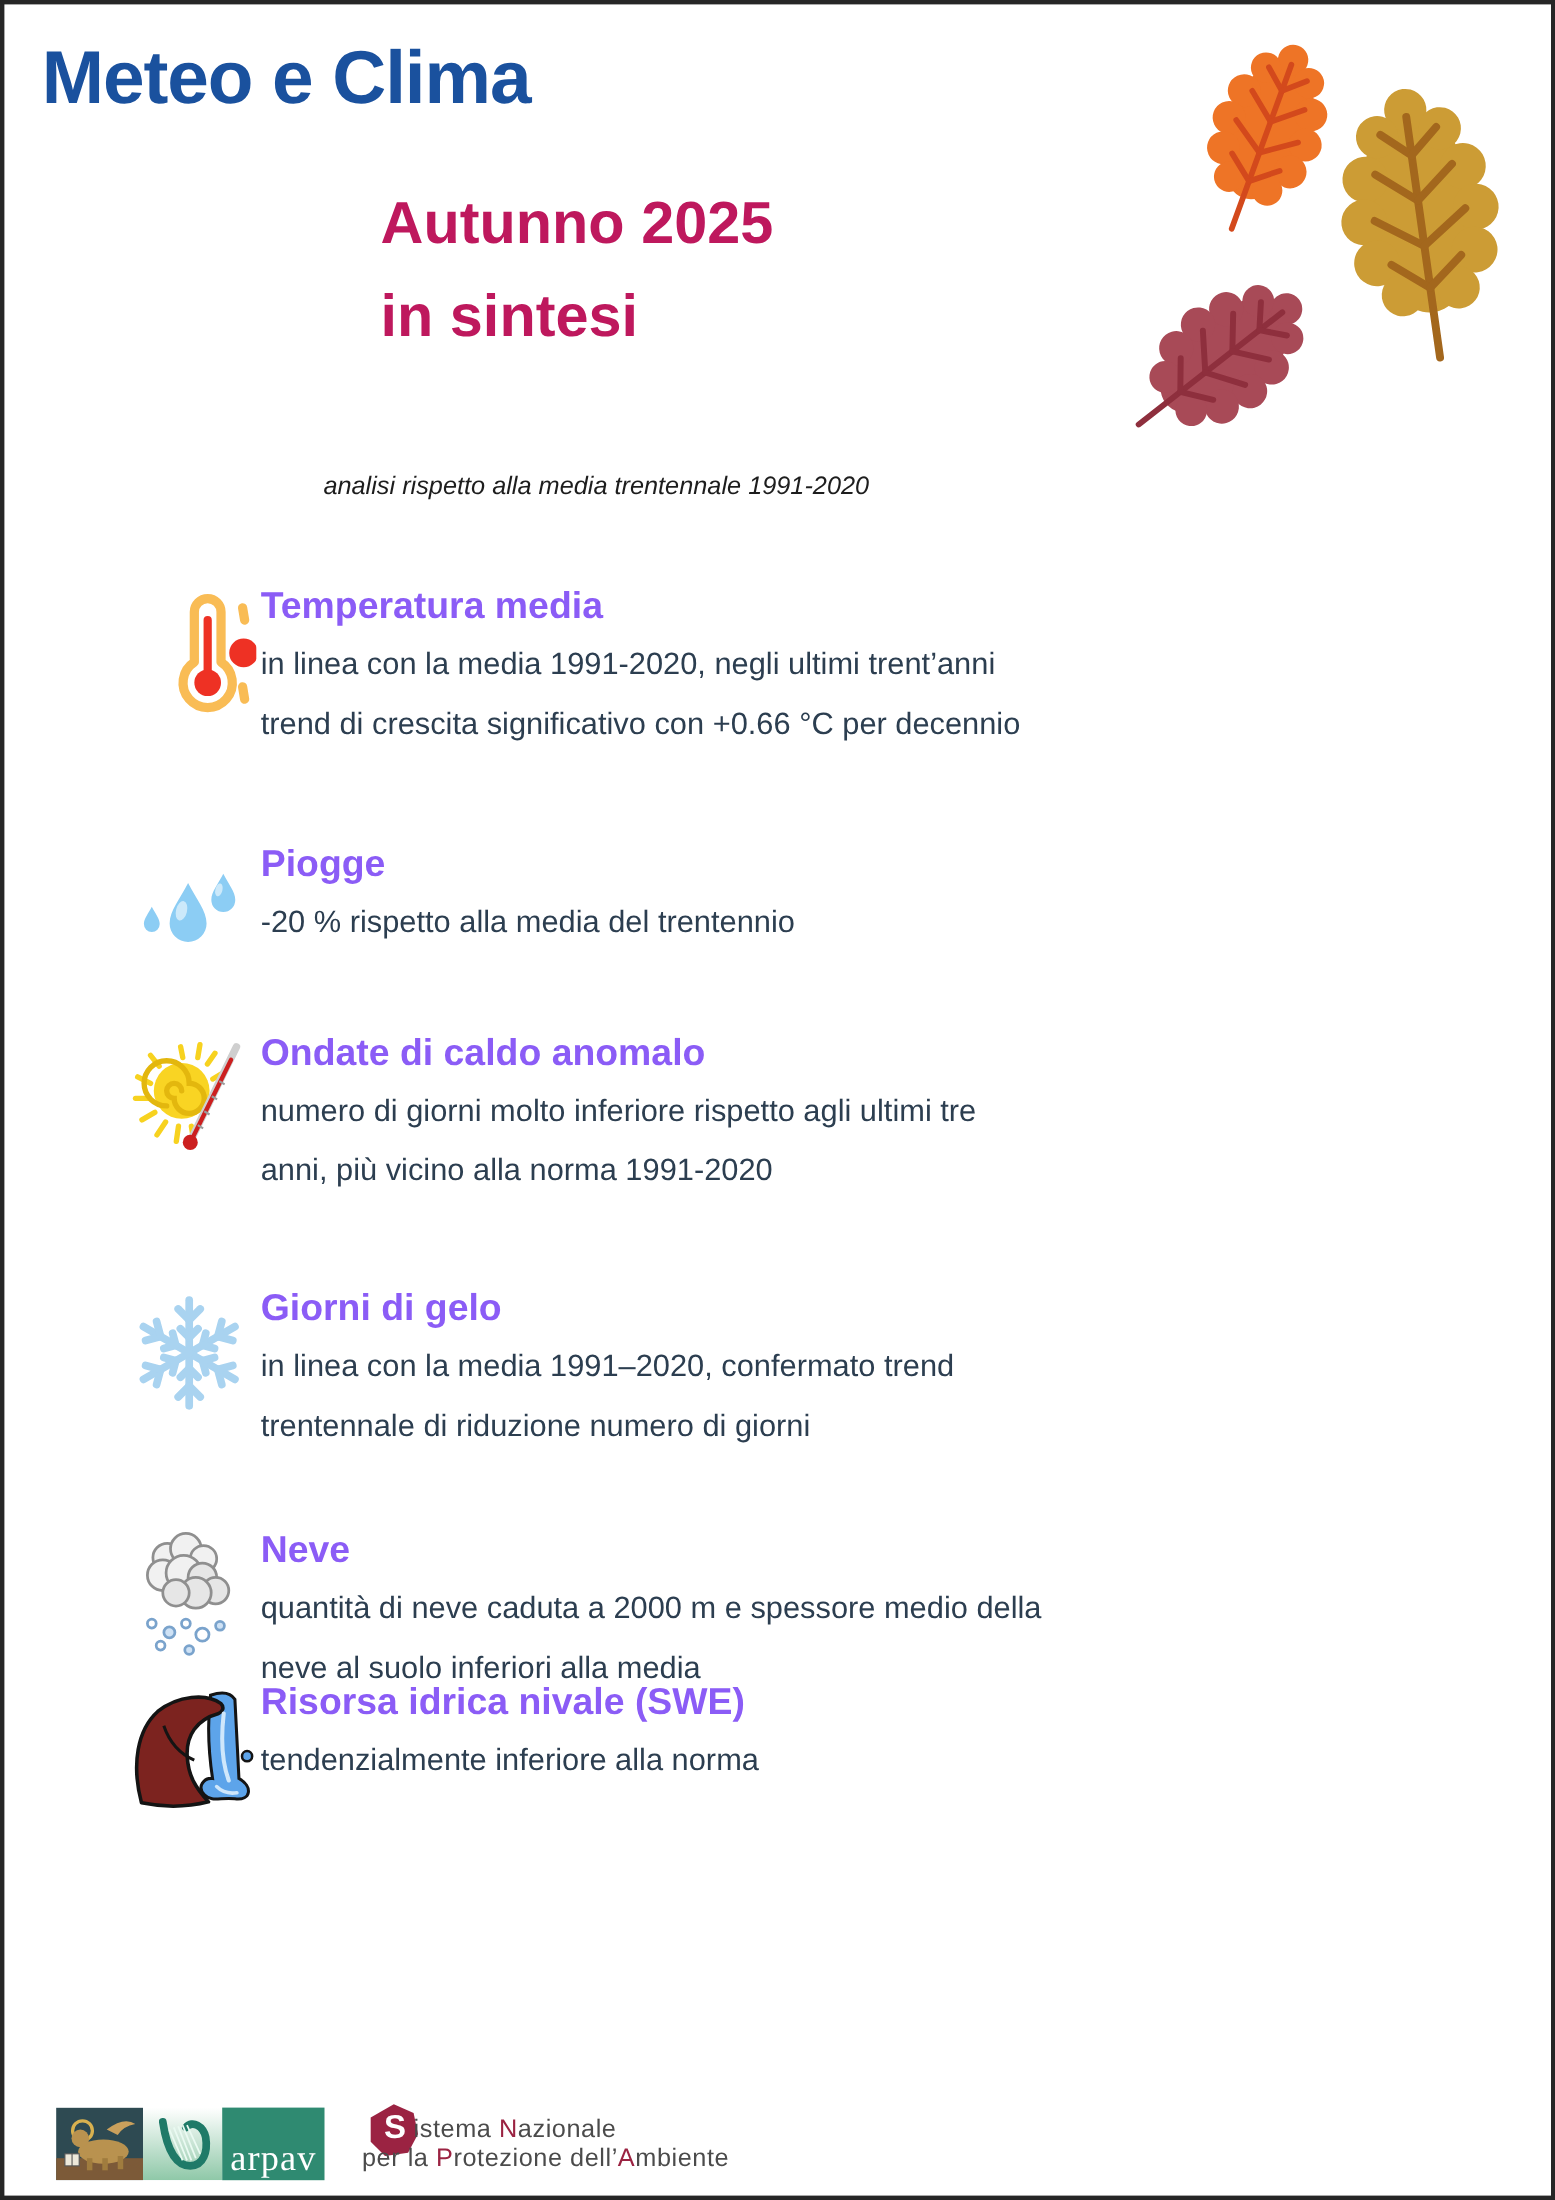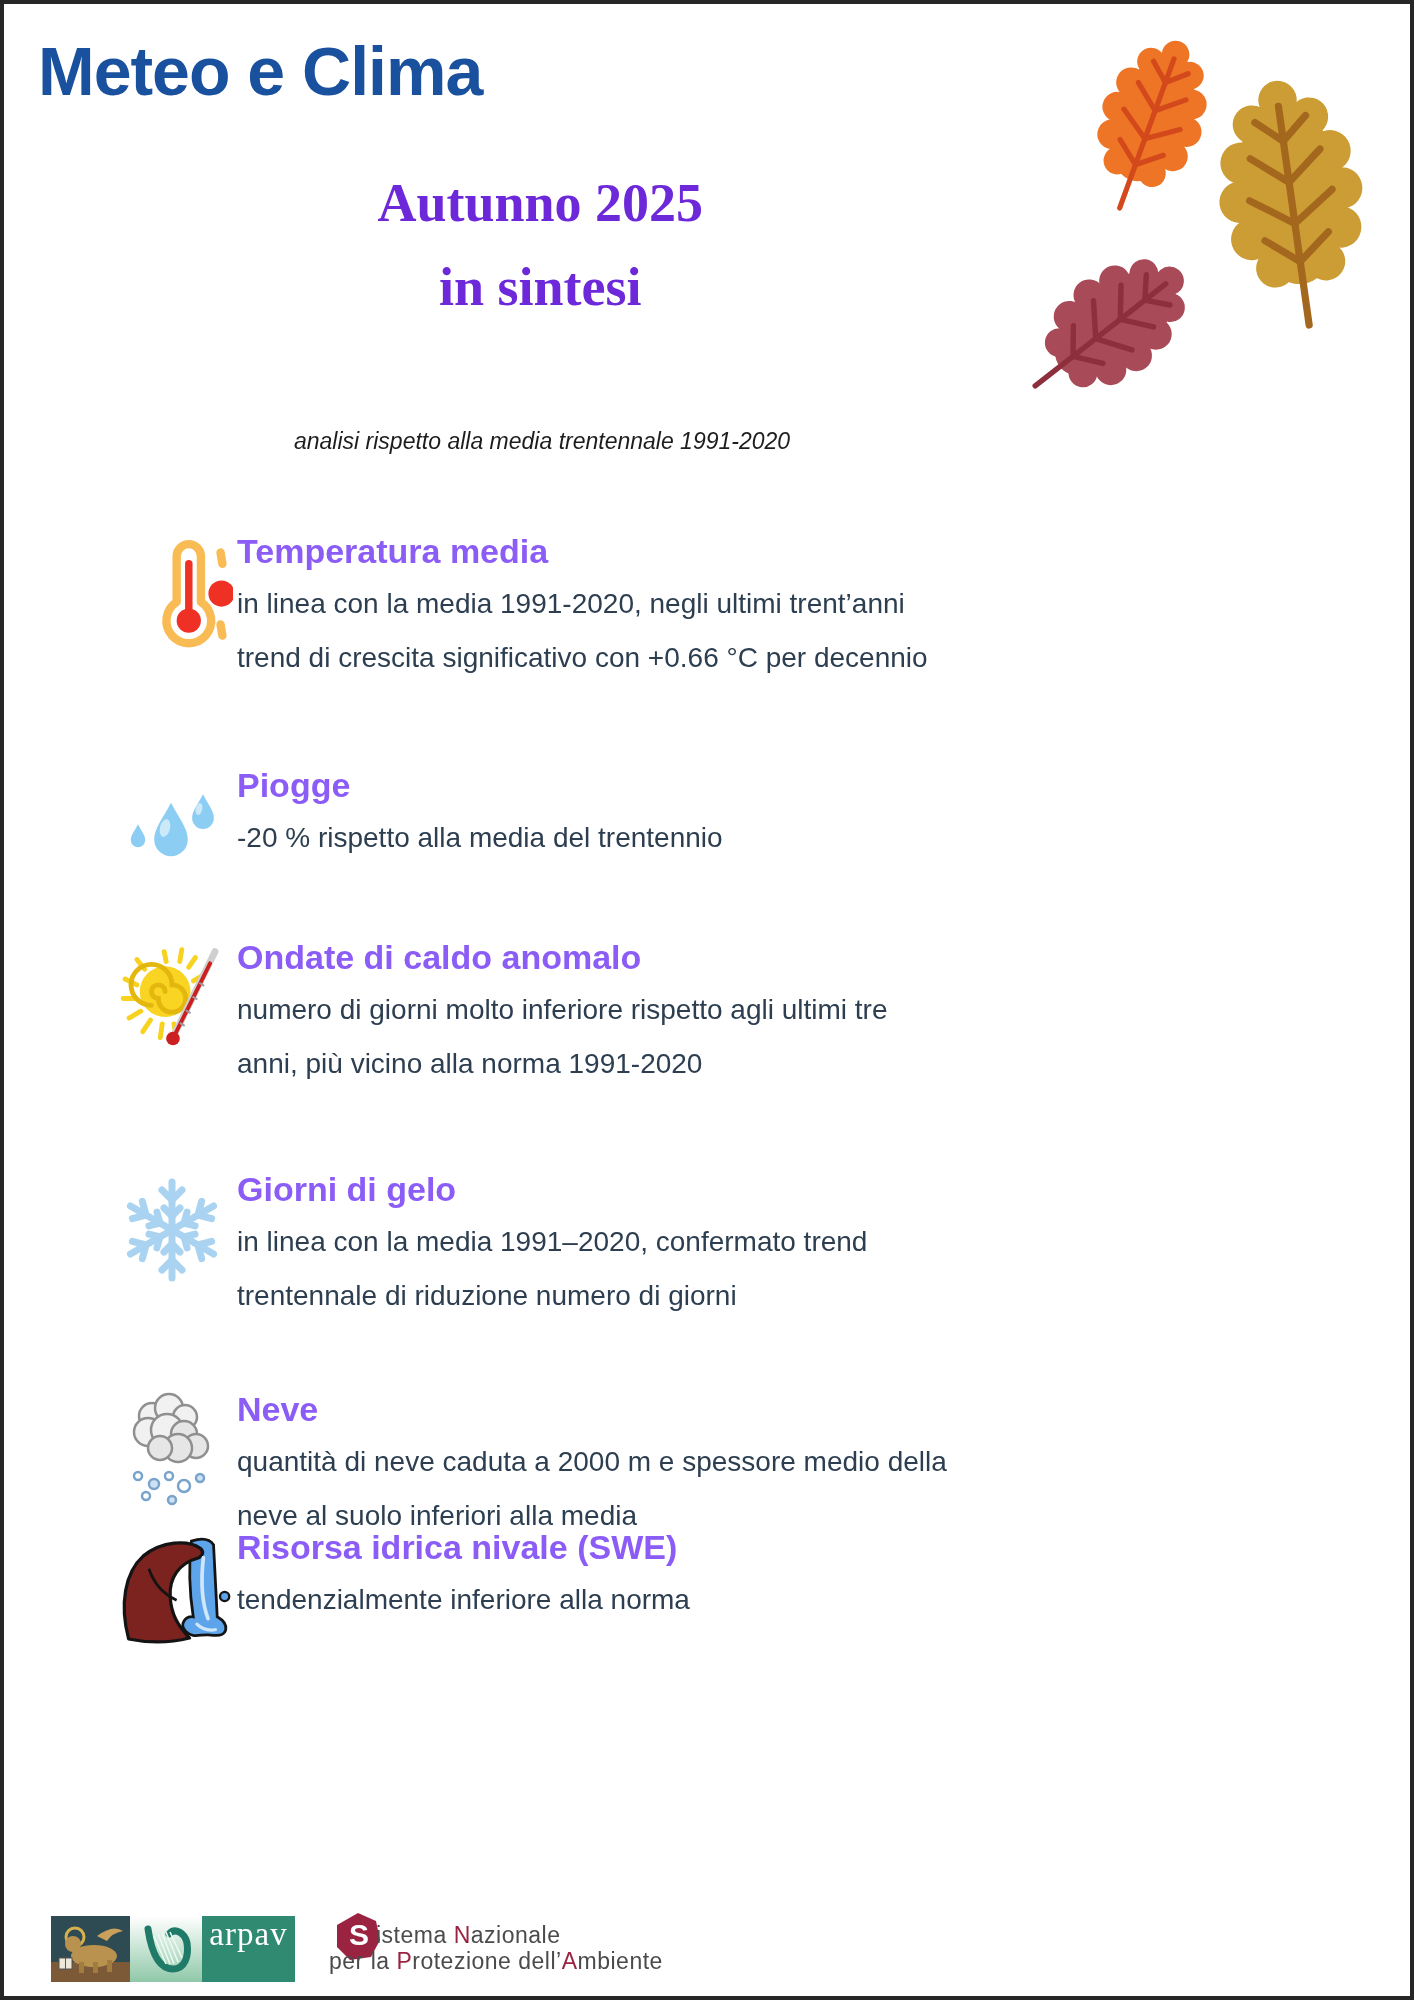--- a/index.html
+++ b/index.html
@@ -12,22 +12,22 @@
     overflow:hidden;
     font-family:"Liberation Sans", sans-serif;
   }
   .page-title{
     position:absolute;left:34px;top:28px;
     font-size:68px;font-weight:bold;color:#1a519e;
     letter-spacing:-1px;margin:0;
   }
   .subtitle-block{
     position:absolute;right:707px;top:158px;
-    text-align:center;color:#6d28d9;font-weight:bold;
-    font-size:54px;line-height:1.55;white-space:nowrap;font-family:Liberation Serif, serif;
+    text-align:left;color:#be185d;font-weight:bold;
+    font-size:54px;line-height:1.55;white-space:nowrap;
   }
   .subnote{
     position:absolute;left:290px;top:424px;
     font-style:italic;font-size:23px;color:#1d1d1d;
     white-space:nowrap;
     text-align:right;
   }
   .leaves{position:absolute;left:1022px;top:8px;}
   .section{position:absolute;left:103px;display:flex;}
   .icon-box{width:130px;flex:none;display:flex;justify-content:center;align-items:flex-start;}
@@ -36,21 +36,21 @@
     font-size:34px;font-weight:bold;color:#8b5cf6;
     margin:0 0 6px 0;white-space:nowrap;
   }
   .sec-line{
     font-size:28px;color:#2c3e50;line-height:54px;white-space:nowrap;
   }
   
   .arpav-logo{position:absolute;left:47px;top:1912px;height:66px;display:flex;}
   .arpav-wordpanel{
     width:93px;height:66px;background:#2f8a71;
-    display:flex;align-items:flex-start;justify-content:center;
+    display:flex;align-items:flex-end;justify-content:center;
   }
   .arpav-word{
     font-family:"Liberation Serif", serif;color:#ffffff;
     font-size:33px;letter-spacing:1px;
   }
   .snpa-logo{position:absolute;left:330px;top:1908px;width:420px;height:70px;font-size:23px;color:#4b4b4b;}
   .snpa-hex{position:absolute;left:0;top:0;}
   .snpa-s{
     position:absolute;left:10px;top:6px;width:30px;
     color:#ffffff;font-weight:bold;font-size:30px;text-align:center;

